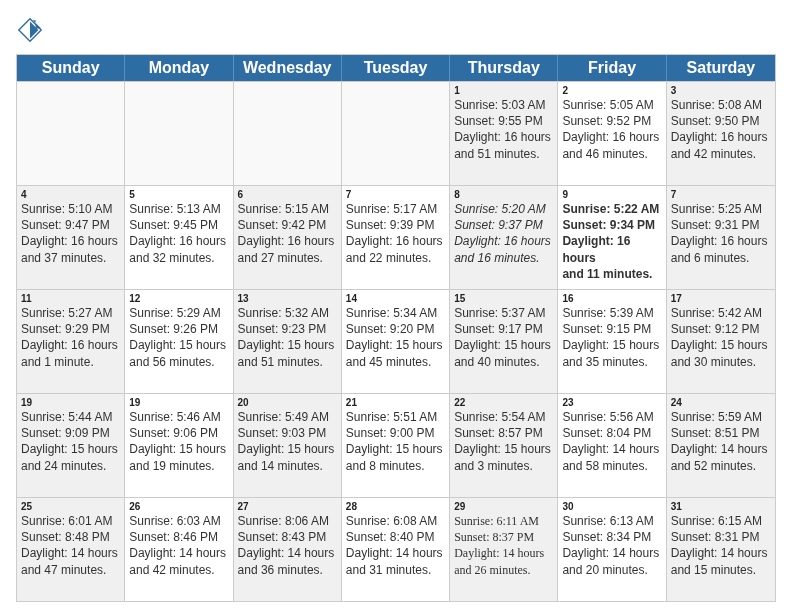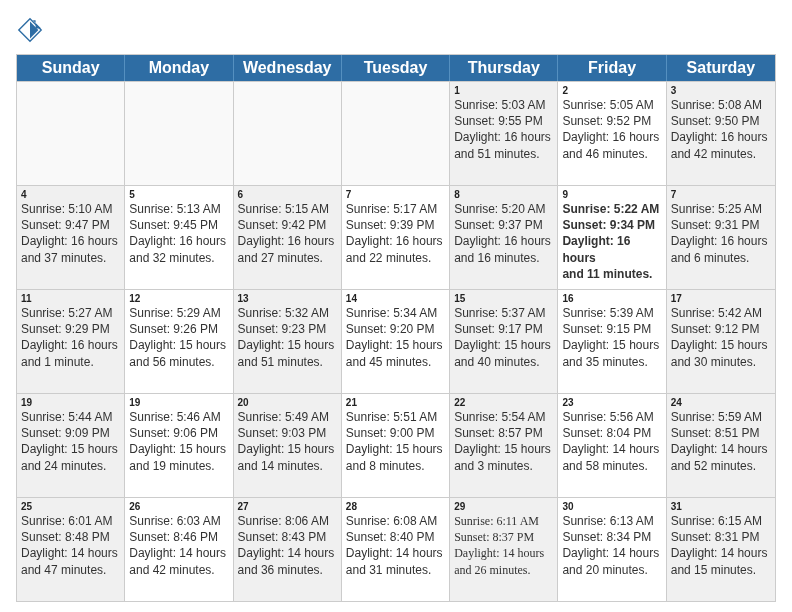--- a/index.html
+++ b/index.html
@@ -201,21 +201,21 @@
           </div>
           <div class="cal-cell">
             <div class="day-num">7</div>
             <div class="day-info" style="white-space: pre-line;">Sunrise: 5:17 AM
 Sunset: 9:39 PM
 Daylight: 16 hours
 and 22 minutes.</div>
           </div>
           <div class="cal-cell shaded">
             <div class="day-num">8</div>
-            <div class="day-info" style="white-space: pre-line;">Sunrise: 5:20 AM
+            <div class="day-info" style="white-space: pre-line; font-style: italic;">Sunrise: 5:20 AM
 Sunset: 9:37 PM
 Daylight: 16 hours
 and 16 minutes.</div>
           </div>
           <div class="cal-cell">
             <div class="day-num">9</div>
             <div class="day-info" style="white-space: pre-line; font-weight: bold;">Sunrise: 5:22 AM
 Sunset: 9:34 PM
 Daylight: 16 hours
 and 11 minutes.</div>

